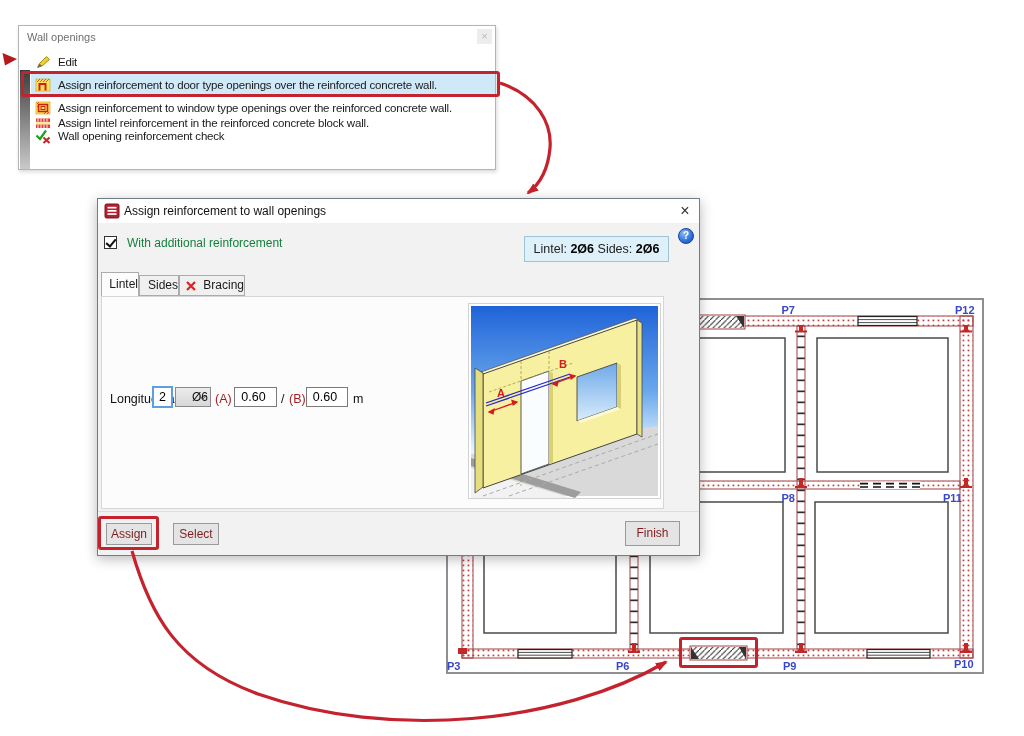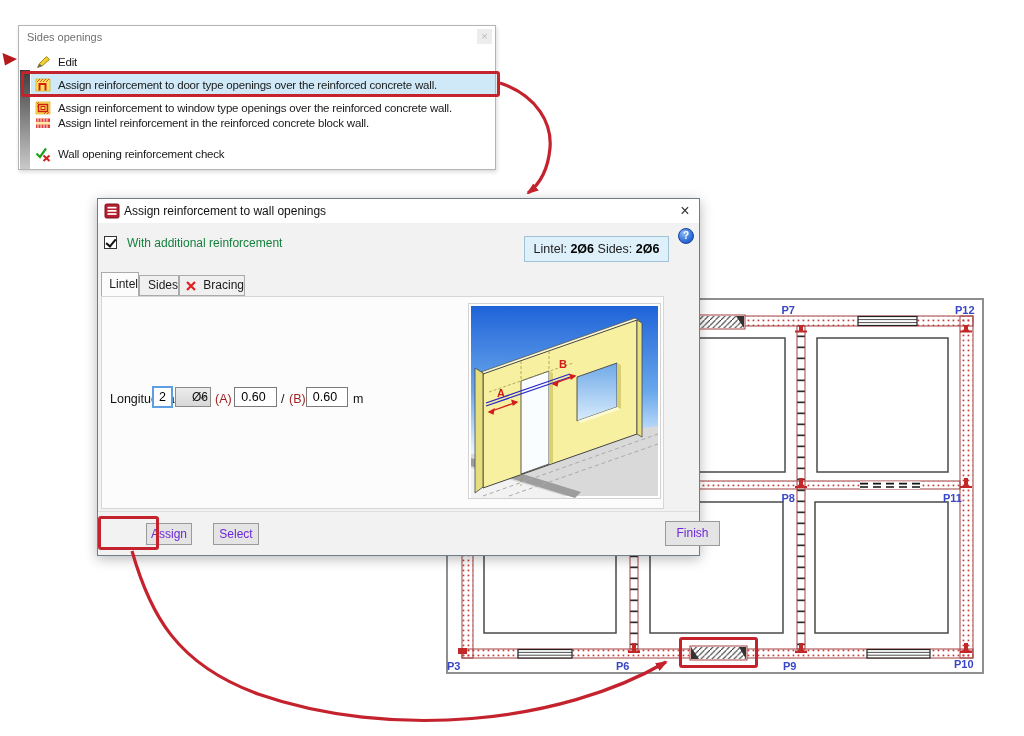--- a/index.html
+++ b/index.html
@@ -70,22 +70,22 @@
   #dd-diam  { position:absolute; left:73px; top:90px; width:36px; height:20px; background:linear-gradient(#ececec,#d8d8d8);
               border:1px solid #8a8a8a; font-size:12px; line-height:18px; padding-left:16px; color:#111; }
   #dd-diam .chev { position:absolute; right:4px; top:5px; width:6px; height:6px;
               border-left:1.5px solid #444; border-bottom:1.5px solid #444; transform:rotate(-45deg) scale(1,.8); }
   #in-a { left:132px; top:90px; width:43px; height:20px; line-height:18px; padding-right:4px; }
   #in-b { left:204px; top:90px; width:42px; height:20px; line-height:18px; padding-right:4px; }
 
   #illus { position:absolute; left:366px; top:6px; width:193px; height:196px; background:#fff; border:1px solid #d2d2d2; }
 
   #footer-line { position:absolute; left:0; top:312px; width:100%; height:1px; background:#dedede; }
-  .btn { position:absolute; background:#e4e4e4; border:1px solid #9a9a9a; font-size:12px; color:#6d28d9;
-         text-align:center; font-family:"Liberation Sans",sans-serif;margin-left:40px; }
+  .btn { position:absolute; background:#e4e4e4; border:1px solid #9a9a9a; font-size:12px; color:#7f1d1d;
+         text-align:center; font-family:"Liberation Sans",sans-serif; }
   #btn-assign { left:8px;  top:324px; width:46px; height:22px; line-height:20px; }
   #btn-select { left:75px; top:324px; width:46px; height:22px; line-height:20px; }
   #btn-finish { left:527px; top:322px; width:55px; height:25px; line-height:23px; }
 
   
   #plan { position:absolute; left:446px; top:298px; z-index:1; }
   .plan-label { font-size:11px; font-weight:bold; fill:#3847c8; font-family:"Liberation Sans",sans-serif; }
 </style>
 </head>
 <body>
@@ -187,21 +187,21 @@
     <text class="plan-label" x="170" y="372">P6</text>
     <text class="plan-label" x="337" y="372">P9</text>
     <text class="plan-label" x="508" y="370">P10</text>
   </svg>
 
   <svg id="menu-pointer" width="16" height="15" viewBox="0 0 16 15">
     <polygon points="0.5,1 15,7 3,13.5" fill="#b51a1a"></polygon>
   </svg>
 
   <div id="menu">
-    <div class="menu-title">Sides openings</div>
+    <div class="menu-title">Wall openings</div>
     <div class="menu-close">×</div>
     <div class="grip"></div>
 
     <div class="menu-row" style="top:25px;">
       <svg class="mi" viewBox="0 0 16 16">
         <polygon points="2.5,13.5 4.5,9.5 11.5,2.5 14.5,5.5 7,12 2.5,13.5" fill="#f3cd2a" stroke="#8a7500" stroke-width="0.8"></polygon>
         <polygon points="2.5,13.5 4.5,9.5 7,12" fill="#6b6b6b"></polygon>
       </svg>
       <span class="ml">Edit</span>
     </div>
@@ -228,21 +228,21 @@
     <div class="menu-row" style="top:86px;padding-left:8px;">
       <svg class="mi" viewBox="0 0 16 16">
         <rect x="1" y="3.5" width="14" height="9.5" fill="#ffe9a0"></rect>
         <rect x="1" y="3.5" width="14" height="3.4" fill="#e04040"></rect>
         <rect x="1" y="9.6" width="14" height="3.4" fill="#e04040"></rect>
         <path d="M3,3.5 v3.4 M6,3.5 v3.4 M9,3.5 v3.4 M12,3.5 v3.4 M3,9.6 v3.4 M6,9.6 v3.4 M9,9.6 v3.4 M12,9.6 v3.4" stroke="#fff" stroke-width="0.9"></path>
       </svg>
       <span class="ml">Assign lintel reinforcement in the reinforced concrete block wall.</span>
     </div>
 
-    <div class="menu-row" style="top:117px;">
+    <div class="menu-row" style="top:99px;">
       <svg class="mi" viewBox="0 0 16 16">
         <path d="M1.5,7.5 L5,11 L11,2.5" fill="none" stroke="#1fa01f" stroke-width="2.2"></path>
         <path d="M8.5,9.5 L14.5,15 M14.5,9.5 L8.5,15" stroke="#d02020" stroke-width="2"></path>
       </svg>
       <span class="ml">Wall opening reinforcement check</span>
     </div>
   </div>
 
   <div id="dialog">
     <div class="titlebar">

